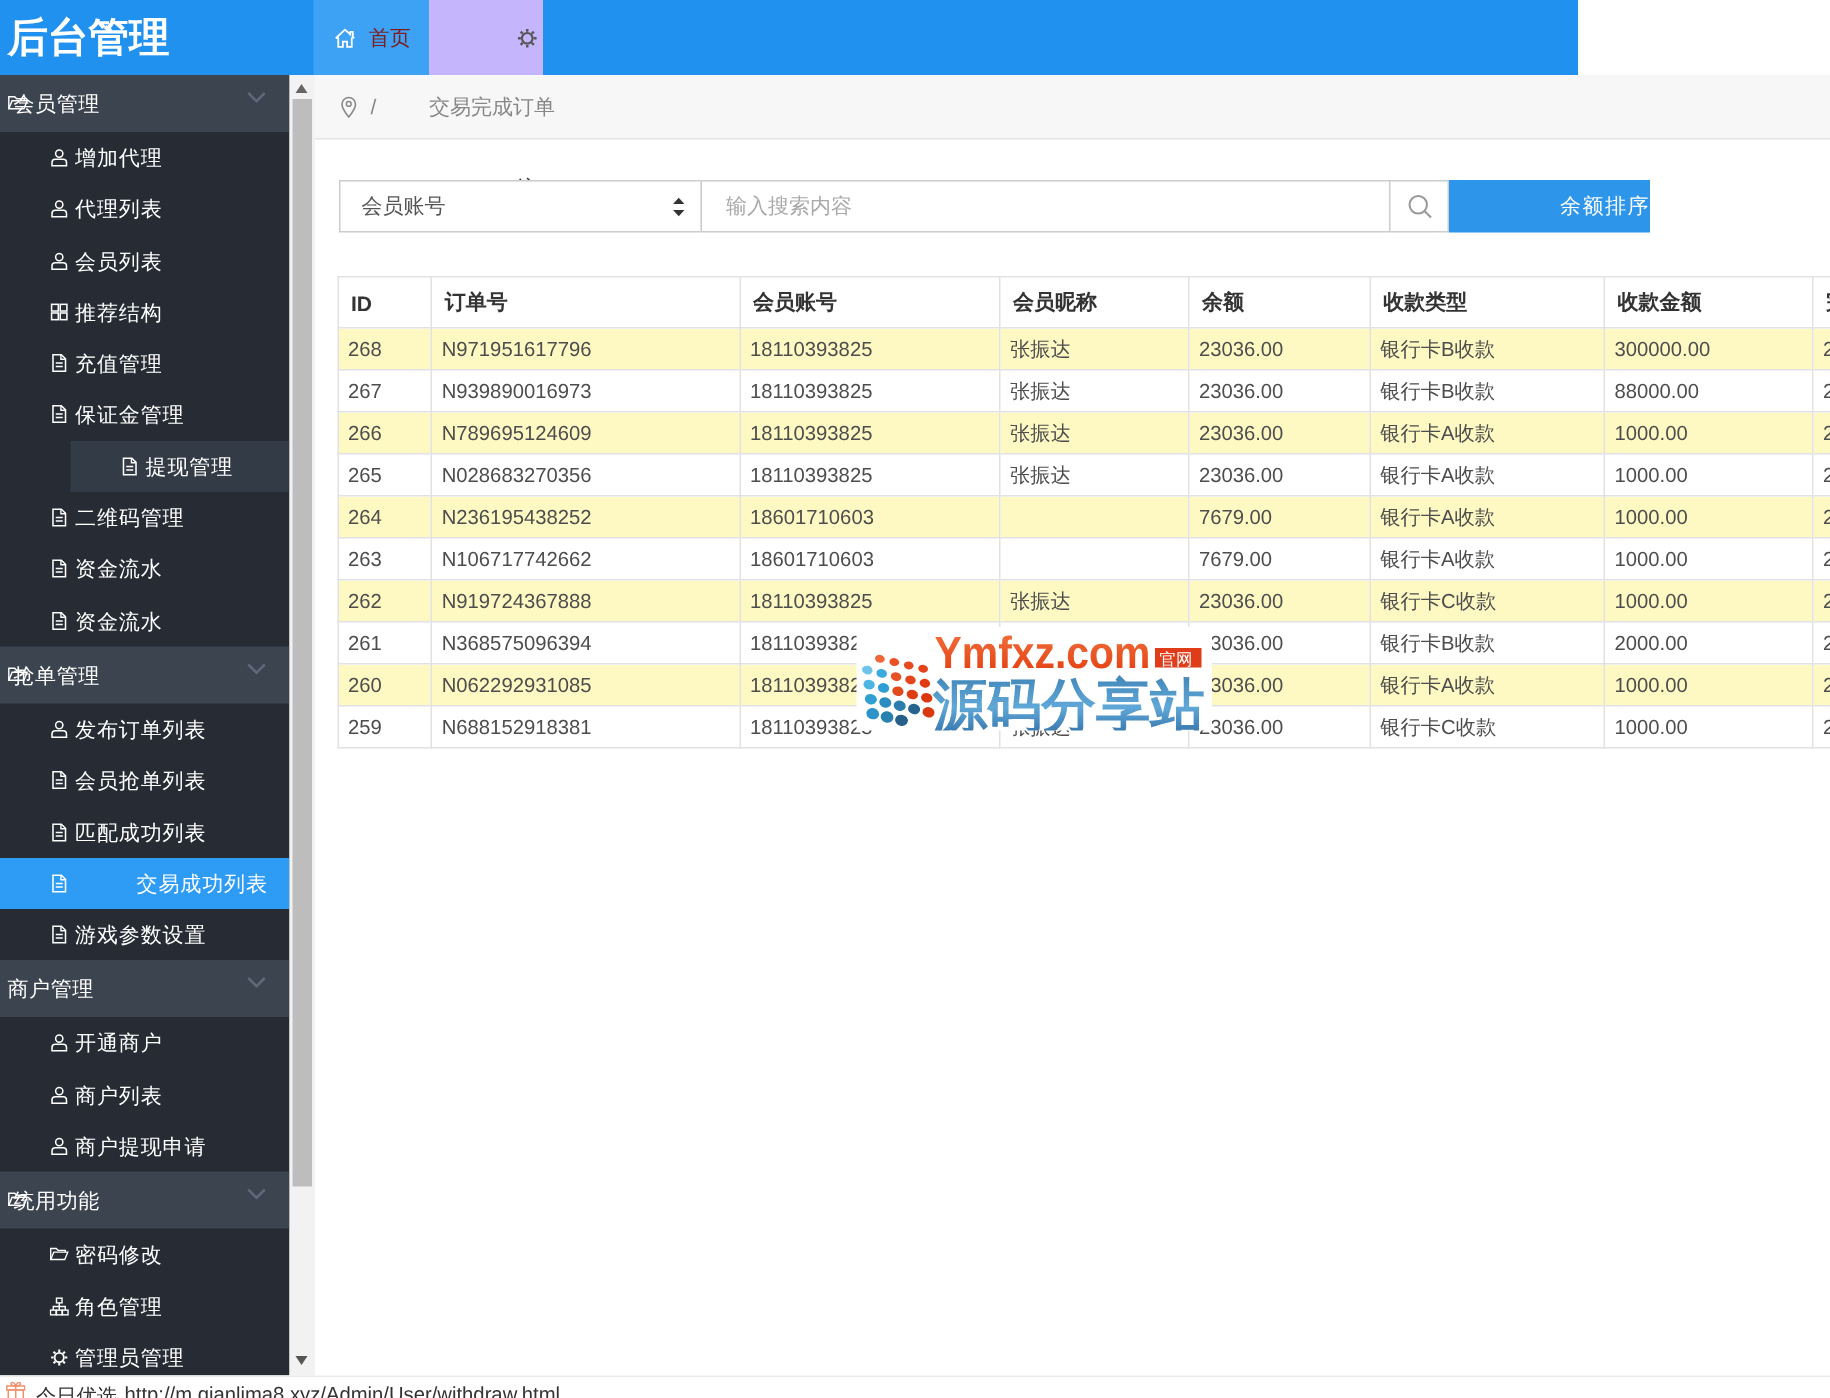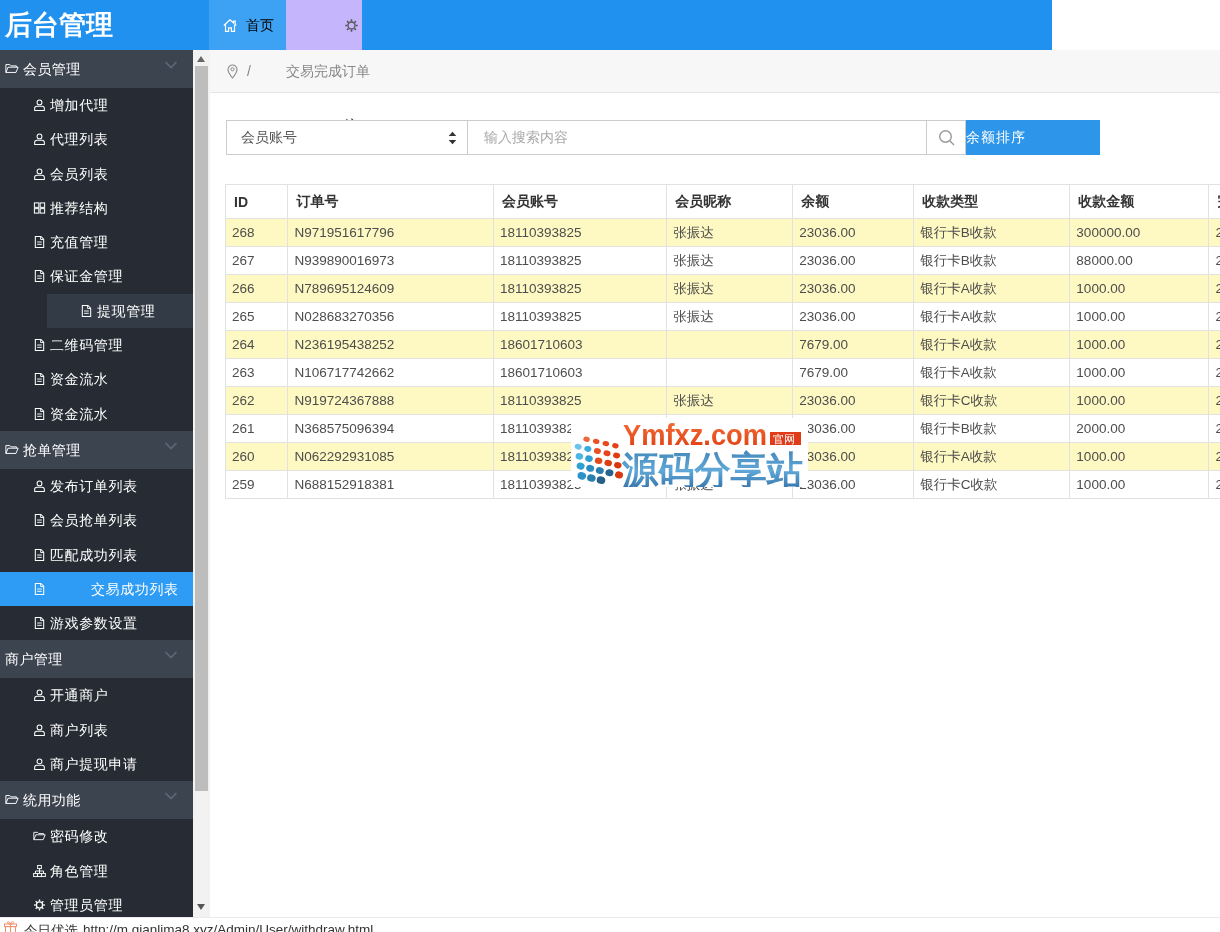--- a/index.html
+++ b/index.html
@@ -1,25 +1,25 @@
 <!DOCTYPE html>
 <html><head><meta charset="utf-8"><title>后台管理</title><style>
 *{margin:0;padding:0;box-sizing:border-box;}
 html,body{width:1220px;height:932px;overflow:hidden;font-family:"Liberation Sans",sans-serif;background:#fff;}
 #topbar{position:absolute;left:0;top:0;width:1052px;height:50px;background:#2191f0;}
 #logo{position:absolute;left:5px;top:0;height:50px;line-height:50px;color:#fff;font-size:27px;font-weight:bold;letter-spacing:0px;}
 .tab{position:absolute;top:0;height:50px;line-height:50px;font-size:14px;}
-#tab1{left:209px;width:77px;background:#3da2f4;color:#000000;}
+#tab1{left:209px;width:77px;background:#3da2f4;color:#7f1d1d;}
 #tab2{left:286px;width:76px;background:#c4b5fd;color:#333;padding-left:44px;}
 .tab svg{vertical-align:-2px;margin-right:5px;}
 .tab .lb{display:inline-block;margin-left:14px;}
 #side{position:absolute;left:0;top:50px;width:193px;height:867px;background:#272c34;overflow:hidden;}
 .mg{position:relative;height:38px;line-height:38px;background:#3c4450;color:#fff;font-size:14px;letter-spacing:0.4px;}
 .mg .mi{position:absolute;left:5px;top:12px;width:14px;height:13px;}
-.mg .tx{margin-left:23px;}
+.mg .tx{margin-left:9px;}
 .mg .ch{position:absolute;right:15px;top:11px;width:14px;height:8px;}
 .it{position:relative;height:34.3px;line-height:34.3px;color:#fff;font-size:14px;letter-spacing:0.6px;}
 .it .mi{position:absolute;left:33px;top:10px;width:13px;height:14px;}
 .it .tx{margin-left:50px;}
 .it.hl{background:#333b46;margin-left:47px;}
 .mg.noi .tx{margin-left:5px;}
 .it.act{background:#2e9cf4;padding-left:41px;}
 #sbar{position:absolute;left:193px;top:50px;width:17px;height:869px;background:#f2f2f2;}
 #sbar .thumb{position:absolute;left:2px;top:16px;width:13px;height:725px;background:#bdbdbd;}
 #sbar .ar{position:absolute;left:4px;width:0;height:0;border-left:4.5px solid transparent;border-right:4.5px solid transparent;}
@@ -28,21 +28,21 @@
 #crumb{position:absolute;left:210px;top:50px;width:1010px;height:43px;background:#f7f7f7;border-bottom:1px solid #e5e5e5;color:#878787;font-size:14px;line-height:43px;}
 #crumb .pin{position:absolute;left:17px;top:14px;}
 #crumb .sl{position:absolute;left:37px;}
 #crumb .bc{position:absolute;left:52px;margin-left:24px;}
 .box{position:absolute;height:35px;background:#fff;border:1px solid #ccc;}
 #sel{left:226px;top:120px;width:242px;line-height:33px;font-size:14px;color:#555;padding-left:14px;}
 #sel svg{position:absolute;right:10px;top:10px;}
 #inp{left:467px;top:120px;width:460px;line-height:33px;font-size:14px;color:#a9a9a9;padding-left:16px;}
 #mag{left:926px;top:120px;width:40px;}
 #mag svg{position:absolute;left:11px;top:8px;}
-#btn{position:absolute;left:966px;top:120px;width:134px;height:35px;background:#2e96ea;color:#fff;font-size:14px;text-align:left;line-height:35px;letter-spacing:1px;}
+#btn{position:absolute;left:966px;top:120px;width:134px;height:35px;background:#2e96ea;color:#fff;font-size:14px;text-align:right;line-height:35px;letter-spacing:1px;}
 table{position:absolute;left:225px;top:184px;width:1186px;border-collapse:collapse;table-layout:fixed;background:#fff;}
 th,td{border:1px solid #e2e2e2;font-size:13.5px;overflow:hidden;white-space:nowrap;}
 th{height:34px;font-size:14px;color:#333;text-align:left;padding-left:8px;}
 td{height:28px;color:#4d4d4d;padding-left:6px;}
 tr.s td{background:#fef9c3;}
 #wm{position:absolute;left:571px;top:418px;width:237px;height:69px;background:#fff;}
 #foot{position:absolute;left:0;top:917px;width:1220px;height:15px;background:#fff;border-top:1px solid #ebebeb;}
 #foot .t1{position:absolute;left:24px;top:4px;font-size:13.5px;color:#333;}
 #foot .t2{position:absolute;left:83px;top:4px;font-size:13.5px;color:#333;}
 #foot svg{position:absolute;left:4px;top:3px;}

